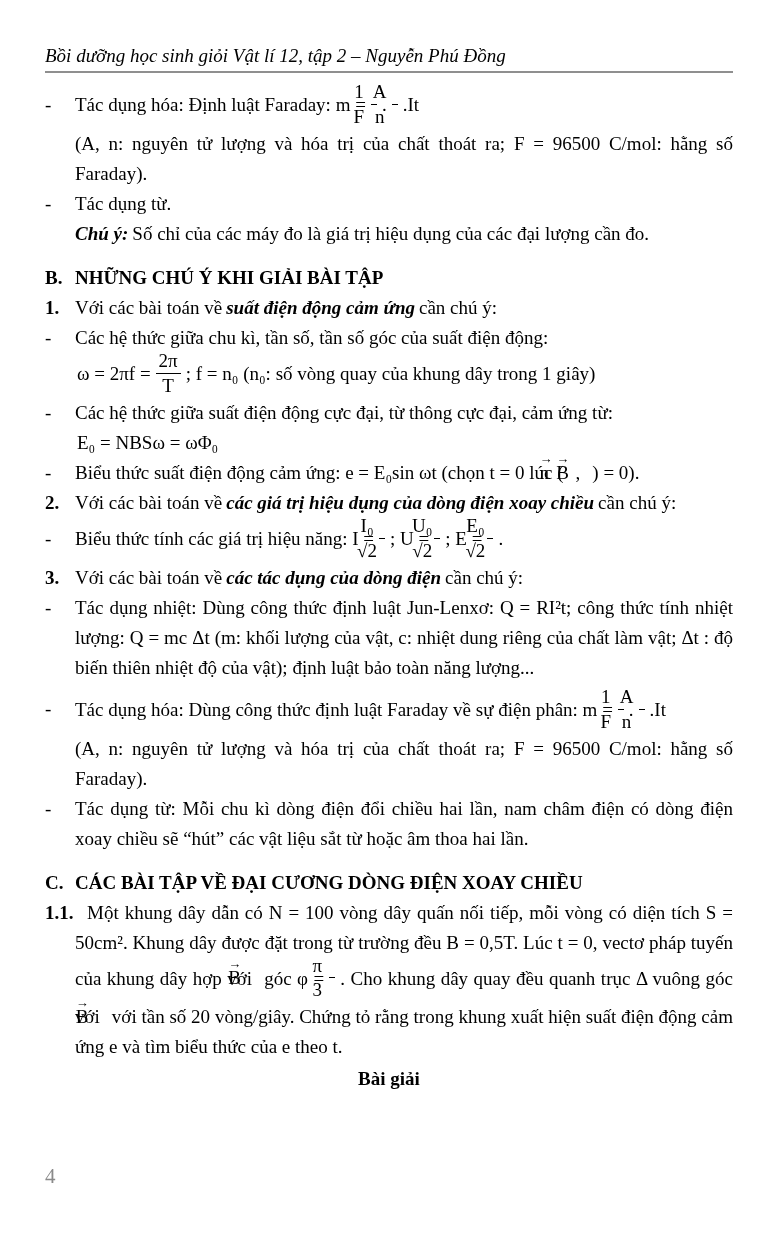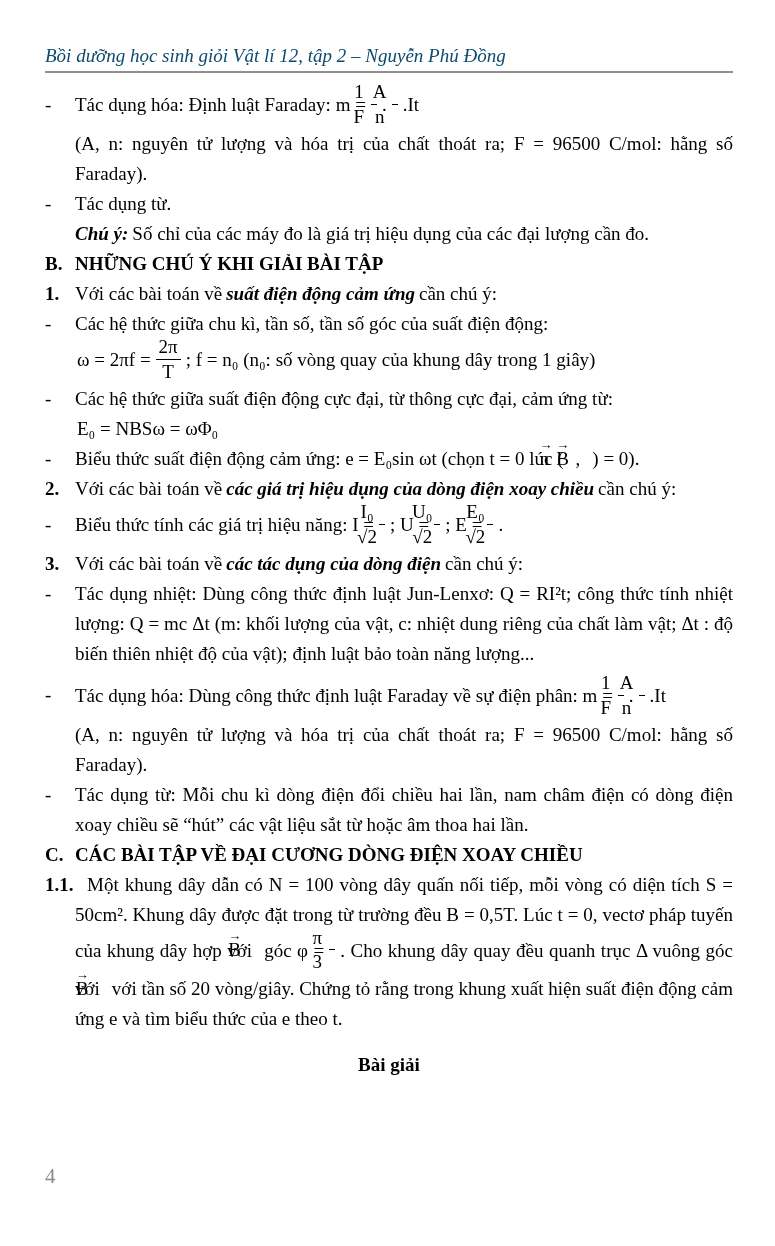--- a/index.html
+++ b/index.html
@@ -7,37 +7,37 @@
     position:relative;
     width:775px; height:1246px;
     background:#ffffff;
     font-family:"Liberation Serif","DejaVu Serif",serif;
     color:#000000;
     font-size:19px; line-height:30px;
     overflow:hidden;
   }
   .header {
     position:absolute; top:44px; left:45px; right:42px;
-    color:#0c4a6e; font-style:italic; font-size:19px; line-height:24px;
+    color:#000000; font-style:italic; font-size:19px; line-height:24px;
     border-bottom:2px solid #8f8f8f; padding-bottom:3px;
   }
   .content { position:absolute; top:84px; left:45px; right:42px; }
   .para { margin:0; text-align:justify; }
   .hang { padding-left:30px; text-indent:-30px; }
   .hang .label { display:inline-block; width:30px; text-indent:0; }
   .hang .label.wide { width:auto; min-width:30px; margin-right:12px; }
   .label.b, .heading { font-weight:bold; }
   .indent { padding-left:30px; }
   .formula { padding-left:32px; text-align:left; }
   .bi { font-weight:bold; font-style:italic; margin:0 4px; }
   .bi.lead { margin-left:0;font-style:italic; }
   .center { text-align:center; font-weight:bold; }
-  .mt14 { }
+  .mt14 { margin-top:14px; }
   .mt8 { margin-top:0; }
-  .mt2 { margin-top:16px; }
+  .mt2 { margin-top:2px; }
   .mb6 { margin-bottom:6px; }
   .frac {
     display:inline-block; vertical-align:middle; text-align:center;
     line-height:1.05; margin:0 5px; position:relative; top:-2px;
   }
   .frac .num { display:block; padding:0 3px 2px; border-bottom:1.5px solid #000; }
   .frac .den { display:block; padding:2px 3px 0; }
   .vec { display:inline-block; position:relative; line-height:1; margin:0 6px; }
   .vec .arrow {
     position:absolute; top:-11px; left:50%; transform:translateX(-50%);

